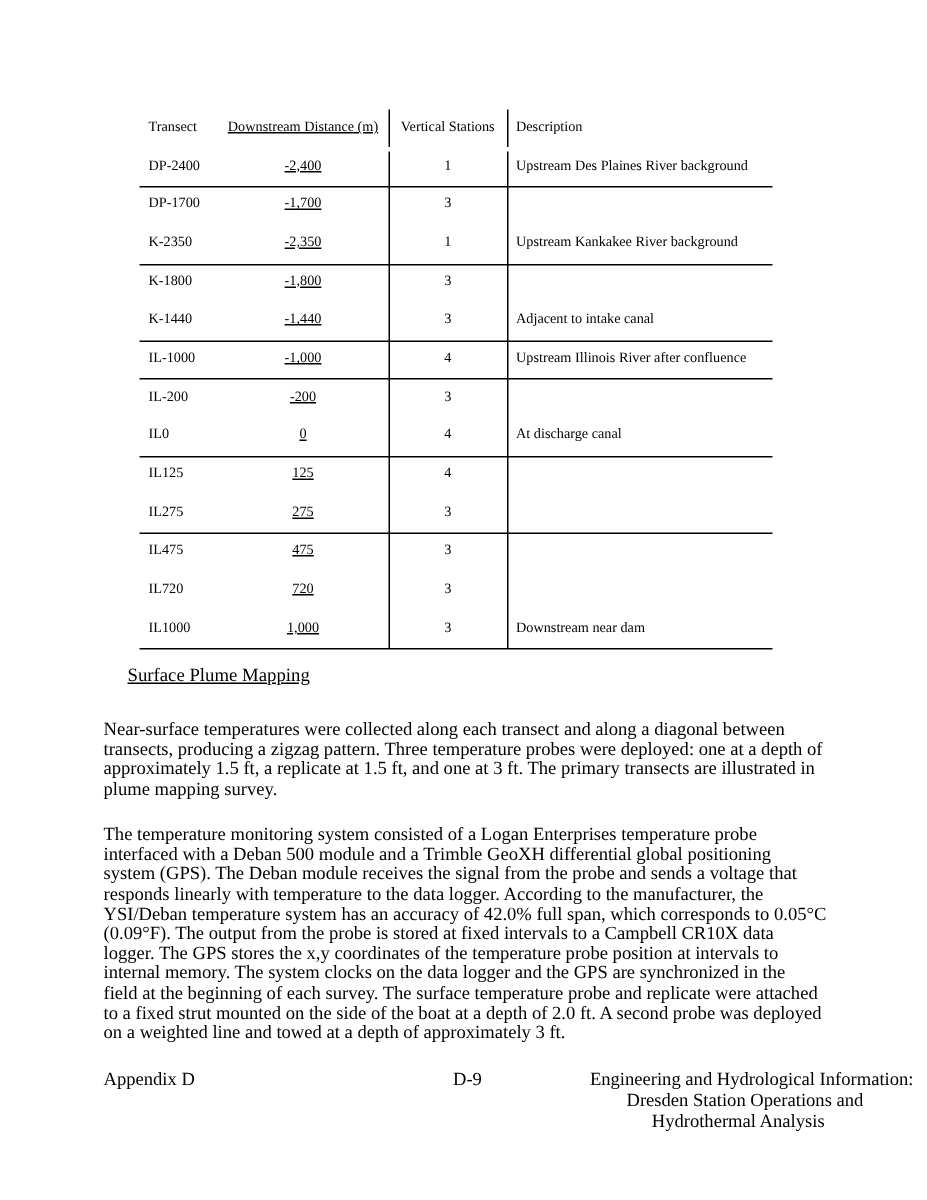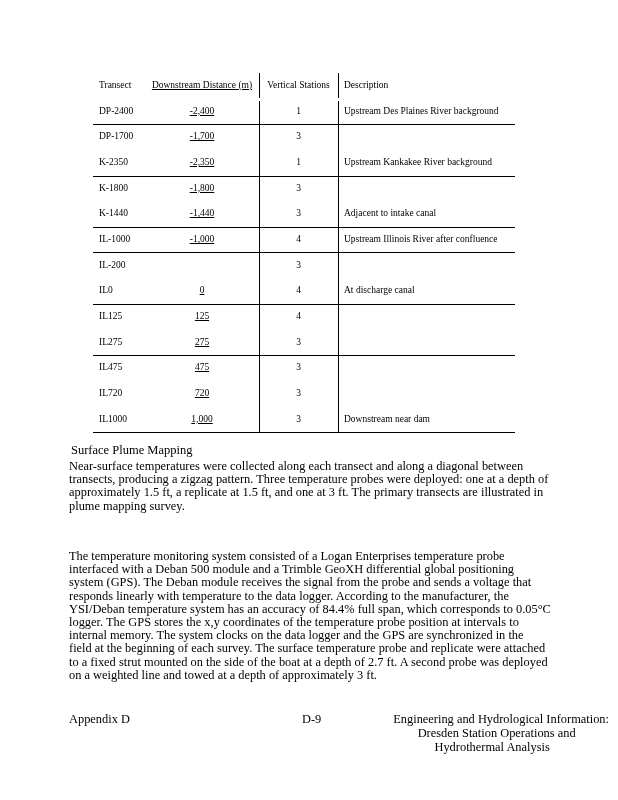--- a/index.html
+++ b/index.html
@@ -12,24 +12,24 @@
   .cell { position: absolute; top: 0; height: 100%; display: flex; align-items: center; white-space: nowrap; }
   .c-transect { left: 6px; width: 60px; }
   .c-dist { left: 52px; width: 114px; justify-content: center; text-decoration: underline; }
   .c-vert { left: 166px; width: 79px; justify-content: center; text-align: right; }
   .c-desc { left: 251px; width: 170px; }
   .hdr .c-dist { left: 52px; width: 114px; }
   .vline { position: absolute; width: 1px; background: #000; }
   .hline { position: absolute; left: 93px; width: 422px; height: 1px; background: #000; }
 
   
-  .heading { position: absolute; left: 71px; top: 443px; font-family: "Liberation Serif", serif; font-size: 12.5px; }
+  .heading { position: absolute; left: 85px; top: 443px; font-family: "Liberation Serif", serif; font-size: 12.5px; text-decoration: underline; }
   .para { position: absolute; left: 69px; width: 540px; font-family: "Liberation Serif", serif; font-size: 12.4px; line-height: 13.2px; }
   .para .ln { display: block; white-space: nowrap; }
-  .p1 { top: 460px; }
+  .p1 { top: 480px; }
   .p2 { top: 550px; }
 
   
   .footer { position: absolute; left: 69px; top: 712px; width: 540px; font-family: "Liberation Serif", serif; font-size: 12.4px; line-height: 14px; }
   .f-left { position: absolute; left: 0; top: 0; }
   .f-center { position: absolute; left: 233px; top: 0; }
   .f-right { position: absolute; right: 0; top: 0; text-align: center; }
   .f-right .ln { display: block; white-space: nowrap; }
   .f-right .l2 { padding-right: 9px; }
   .f-right .l3 { padding-right: 18px; }
@@ -77,20 +77,21 @@
       <span class="cell c-desc">Adjacent to intake canal</span>
     </div>
     <div class="row">
       <span class="cell c-transect">IL-1000</span>
       <span class="cell c-dist">-1,000</span>
       <span class="cell c-vert">4</span>
       <span class="cell c-desc">Upstream Illinois River after confluence</span>
     </div>
     <div class="row">
       <span class="cell c-transect">IL-200</span>
+      <span class="cell c-dist">-200</span>
       <span class="cell c-vert">3</span>
       <span class="cell c-desc"></span>
     </div>
     <div class="row">
       <span class="cell c-transect">IL0</span>
       <span class="cell c-dist">0</span>
       <span class="cell c-vert">4</span>
       <span class="cell c-desc">At discharge canal</span>
     </div>
     <div class="row">
@@ -145,25 +146,26 @@
     <span class="ln">transects, producing a zigzag pattern.  Three temperature probes were deployed: one at a depth of</span>
     <span class="ln">approximately 1.5 ft, a replicate at 1.5 ft, and one at 3 ft.  The primary transects are illustrated in</span>
     <span class="ln">plume mapping survey.</span>
   </div>
 
   <div class="para p2">
     <span class="ln">The temperature monitoring system consisted of a Logan Enterprises temperature probe</span>
     <span class="ln">interfaced with a Deban 500 module and a Trimble GeoXH differential global positioning</span>
     <span class="ln">system (GPS).  The Deban module receives the signal from the probe and sends a voltage that</span>
     <span class="ln">responds linearly with temperature to the data logger.  According to the manufacturer, the</span>
-    <span class="ln">YSI/Deban temperature system has an accuracy of 84.4% full span, which corresponds to 0.05°C</span>
+    <span class="ln">YSI/Deban temperature system has an accuracy of 42.0% full span, which corresponds to 0.05°C</span>
+    <span class="ln">(0.09°F).  The output from the probe is stored at fixed intervals to a Campbell CR10X data</span>
     <span class="ln">logger.  The GPS stores the x,y coordinates of the temperature probe position at intervals to</span>
     <span class="ln">internal memory.  The system clocks on the data logger and the GPS are synchronized in the</span>
     <span class="ln">field at the beginning of each survey.  The surface temperature probe and replicate were attached</span>
-    <span class="ln">to a fixed strut mounted on the side of the boat at a depth of 2.7 ft.  A second probe was deployed</span>
+    <span class="ln">to a fixed strut mounted on the side of the boat at a depth of 2.0 ft.  A second probe was deployed</span>
     <span class="ln">on a weighted line and towed at a depth of approximately 3 ft.</span>
   </div>
 
   <div class="footer">
     <span class="f-left">Appendix D</span>
     <span class="f-center">D-9</span>
     <div class="f-right">
       <span class="ln l1">Engineering and Hydrological Information:</span>
       <span class="ln l2">Dresden Station Operations and</span>
       <span class="ln l3">Hydrothermal Analysis</span>

